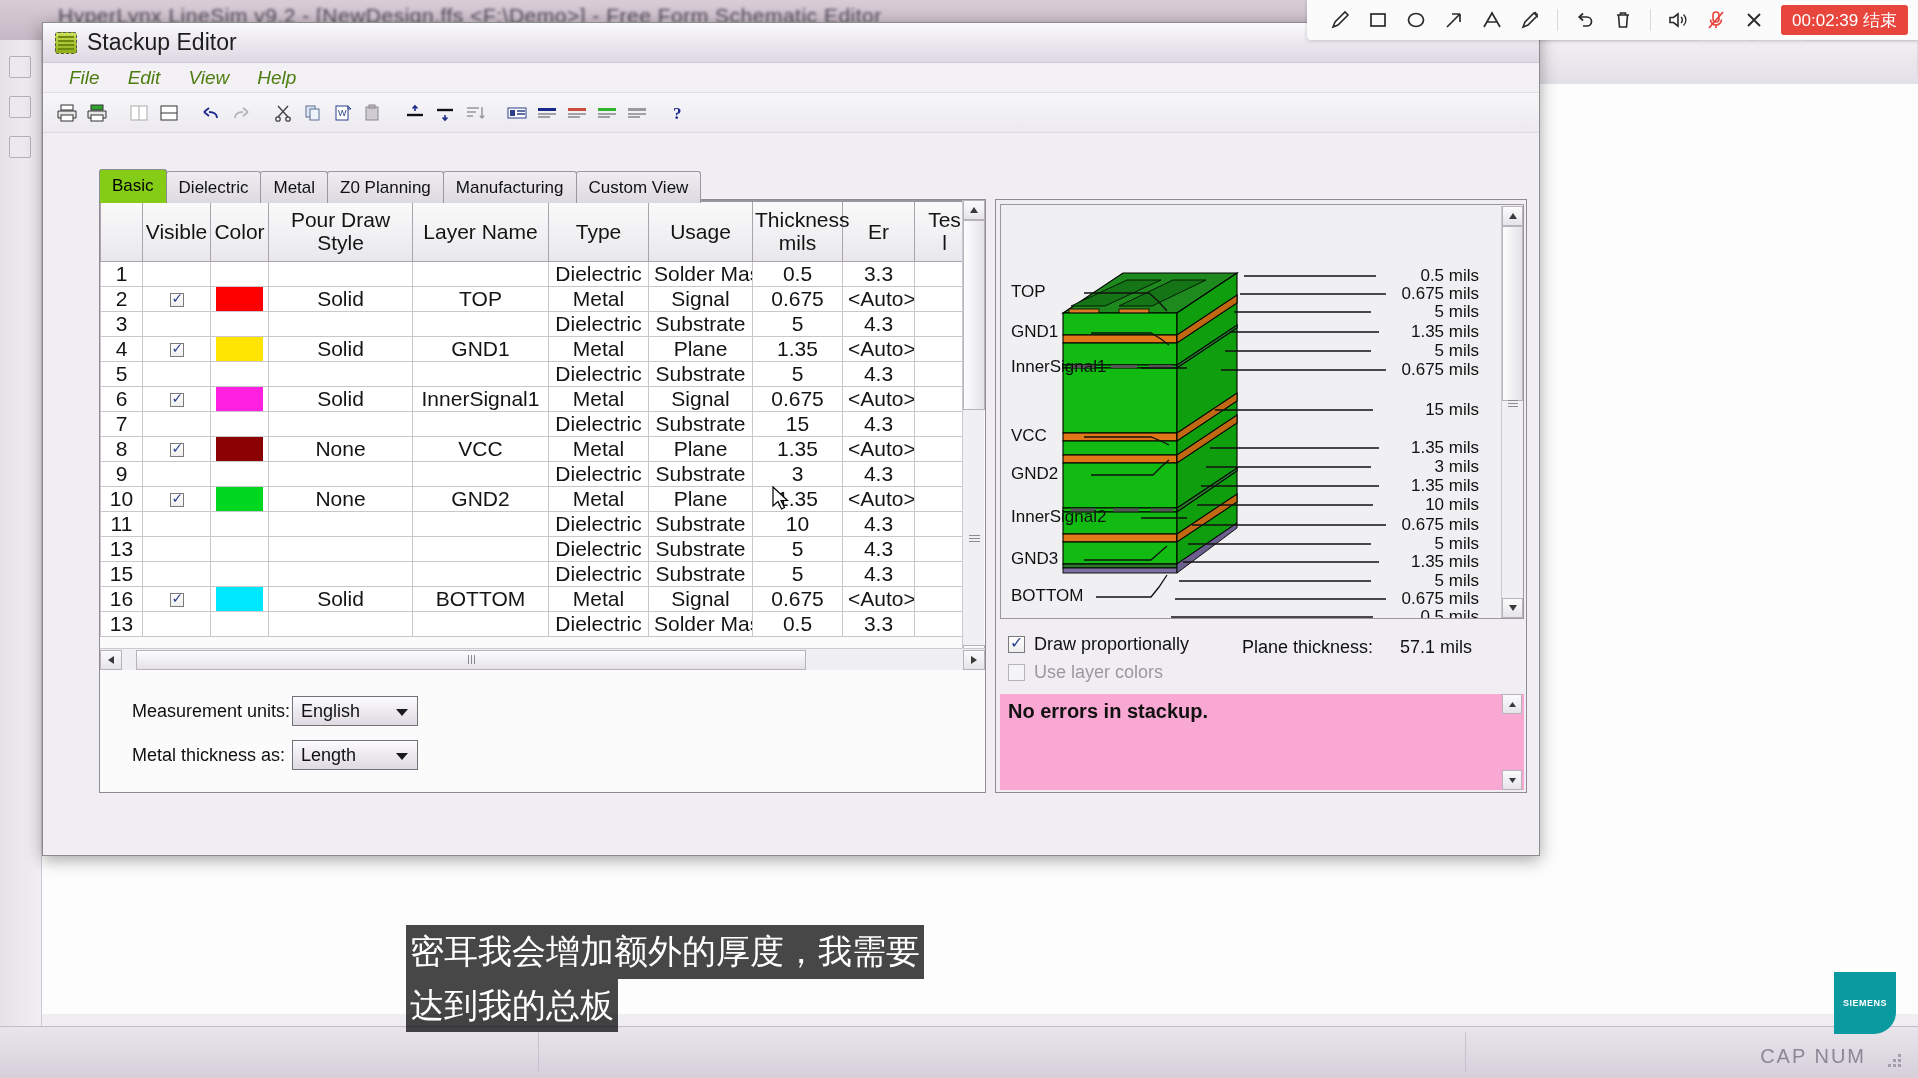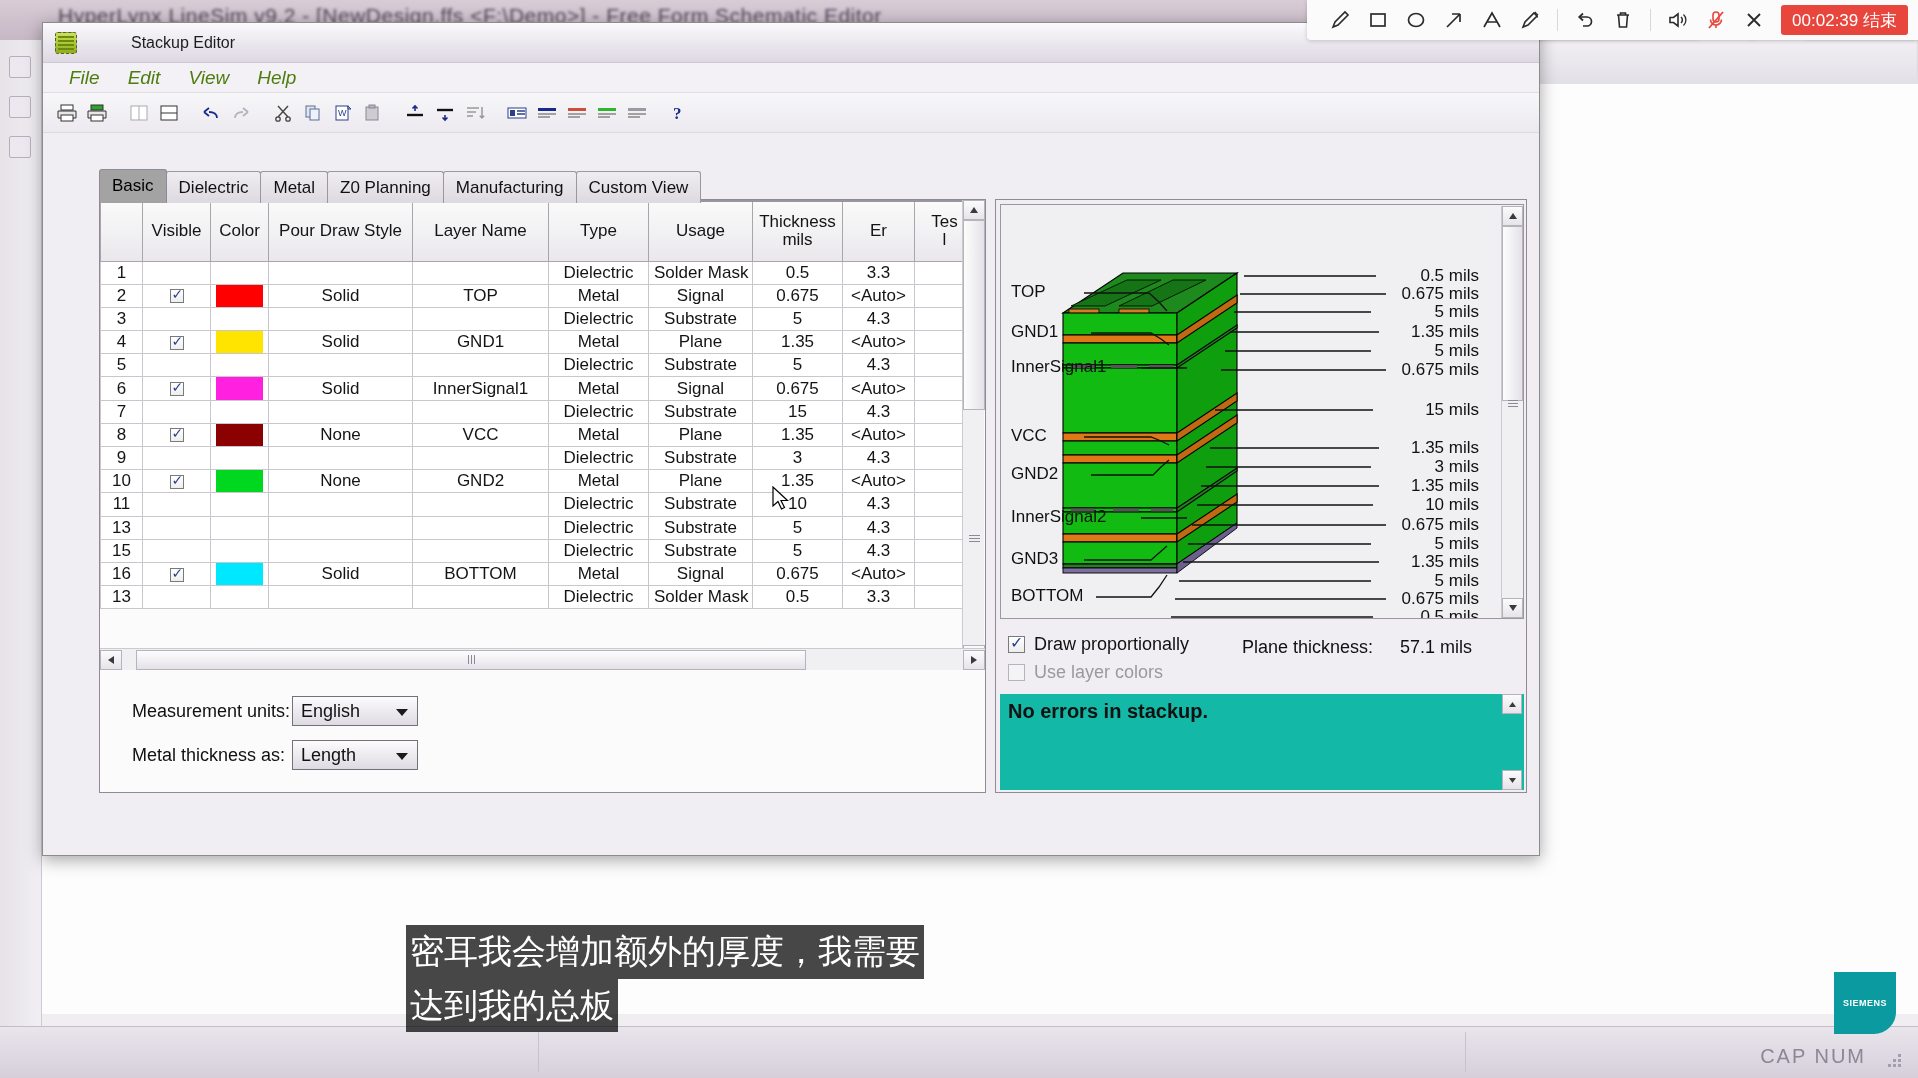--- a/index.html
+++ b/index.html
@@ -100,21 +100,21 @@
   }
   #dlg-icon {
     width: 22px; height: 22px; margin-right: 10px;
     background: linear-gradient(180deg,#cde05a,#8fae18);
     border: 1px dashed #555; border-radius: 3px; position: relative;
   }
   #dlg-icon::after {
     content:""; position:absolute; left:2px; top:3px; right:2px; height:14px;
     background: repeating-linear-gradient(180deg,#6d8a10 0 2px, transparent 2px 4px);
   }
-  #dlg-title { font-size: 16px; color: #1d1d1d; margin-left: 44px; }
+  #dlg-title { font-size: 23px; color: #1d1d1d; }
 
   #menubar {
     height: 30px; display: flex; align-items: center;
     background: #f3f1f5; padding-left: 12px; border-bottom: 1px solid #e0dce4;
   }
   .menu-item {
     font-size: 19px; color: #4d7c0f; padding: 2px 14px; cursor: default; font-style: italic;
   }
 
   #toolbar {
@@ -132,36 +132,36 @@
   }
   .tab {
     font-size: 17px; color: #111;
     padding: 6px 12px 5px;
     background: linear-gradient(180deg,#efedf1,#ddd9e0);
     border: 1px solid #9b96a1; border-bottom: none;
     margin-right: -1px; cursor: pointer;
     border-top-left-radius: 3px; border-top-right-radius: 3px;
   }
   .tab.active {
-    background: #a3a3a3; color:#000; padding-bottom: 7px;
+    background: #84cc16; color:#000; padding-bottom: 7px;
     position: relative; z-index: 3;
     border-color: #8f8a96;
   }
 
   
   #content-left {
     position: absolute; left: 56px; top: 176px;
     width: 887px; height: 594px;
     background: #fbfbfc; border: 1px solid #8f8a96;
   }
   #grid-wrap {
     position: absolute; left: 0; top: 0; width: 885px; height: 465px;
     overflow: hidden;
   }
-  table.grid { border-collapse: collapse; table-layout: fixed; width: 865px; font-size: 17px; }
+  table.grid { border-collapse: collapse; table-layout: fixed; width: 865px; font-size: 21px; }
   table.grid th {
     background: linear-gradient(180deg,#fafafa,#e9e7eb);
     border: 1px solid #a9a5ae;
     border-top: 2px solid #9a959f;
     font-weight: normal; color: #141414;
     height: 60px; padding: 0 2px; line-height: 1.1;
   }
   table.grid td {
     border: 1px solid #c9c6cd; height: 23.2px; padding: 0 5px;
     color: #141414; background: #ffffff; text-align: center; white-space: nowrap;
@@ -283,21 +283,21 @@
     background: linear-gradient(180deg,#fff,#ededed); position: relative;
   }
   .chk.on::after { content:"✓"; position:absolute; left:1px; top:-4px; font-size:16px; color:#26408f; }
   .chk.dis { border-color:#b6b3bb; background:#f4f3f6; }
 
   #total-thk-label { position:absolute; left:246px; top:437px; font-size:18px; color:#111; }
   #total-thk-value { position:absolute; left:404px; top:437px; font-size:18px; color:#111; }
 
   #errors-box {
     position: absolute; left: 4px; top: 494px; width: 524px; height: 96px;
-    background: #14b8a6; border: none;
+    background: #f9a8d4; border: none;
   }
   #errors-text { position:absolute; left:8px; top:6px; font-size:20px; font-weight:bold; color:#111; }
   #err-vsb { position:absolute; right:2px; top:0; width:20px; height:96px; }
   #err-up, #err-dn {
     width:20px; height:20px; background: linear-gradient(180deg,#fbfbfc,#e6e4e9);
     border:1px solid #b7b3bb; display:flex; align-items:center; justify-content:center;
   }
   #err-dn { position:absolute; bottom:0; }
 
   

